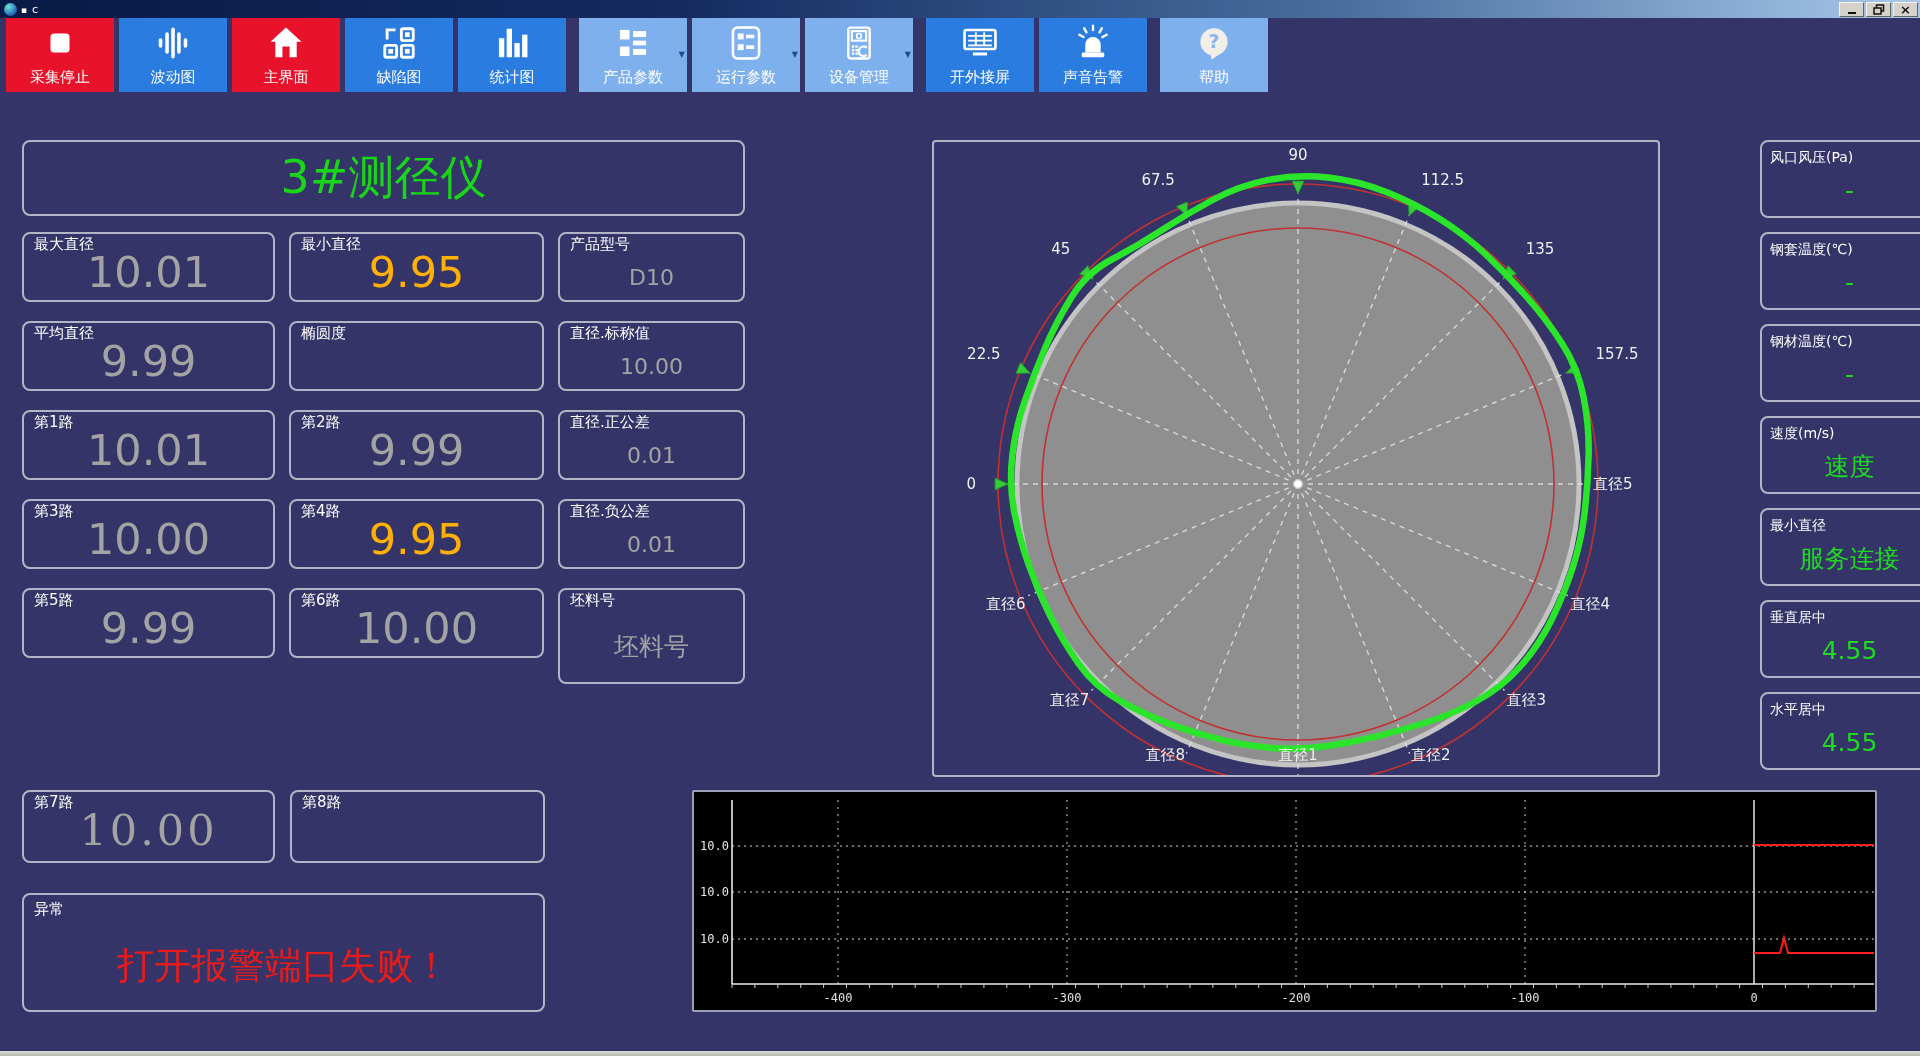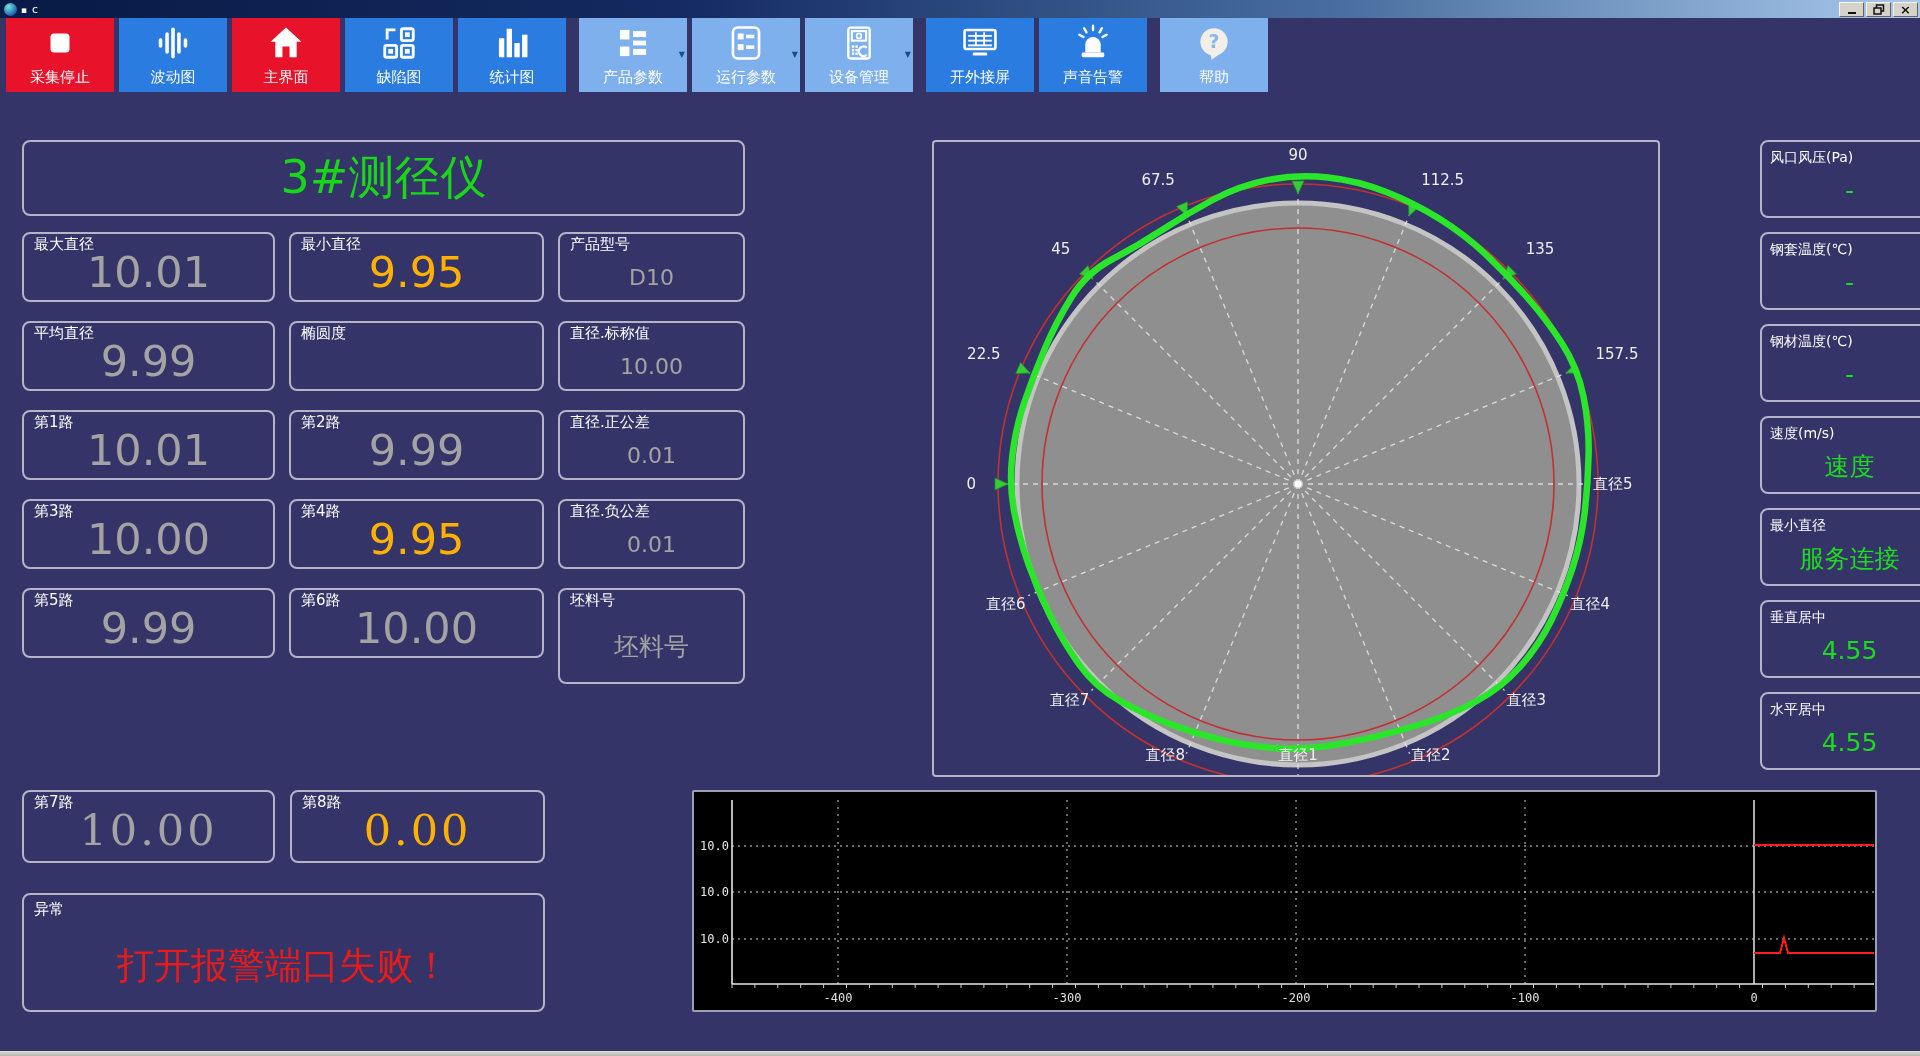--- a/index.html
+++ b/index.html
@@ -426,13 +426,13 @@
       <line x1="1114.3" y1="192" x2="1114.3" y2="196" stroke="#cfcfcf" stroke-width="1"></line>
       <line x1="1137.2" y1="192" x2="1137.2" y2="196" stroke="#cfcfcf" stroke-width="1"></line>
       <line x1="1160.1" y1="192" x2="1160.1" y2="196" stroke="#cfcfcf" stroke-width="1"></line>
       <path d="M1060 53 L1180 53" fill="none" stroke="#ff1e1e" stroke-width="2"></path>
       <path d="M1060 161 L1086 161 L1090 146 L1094 161 L1180 161" fill="none" stroke="#ff1e1e" stroke-width="2"></path>
     </svg></div>
 
 <div id="bottom-strip"></div>
 
 <div class="card pos-r6c1"><span class="clabel">第7路</span><div class="cvalue s-big v-ok serif">10.00</div></div>
-<div class="card pos-r6c2"><span class="clabel">第8路</span><div class="cvalue s-big v-warn serif">0.00</div></div>
+<div class="card pos-r6c2"><span class="clabel">第8路</span></div>
 
 </body></html>

